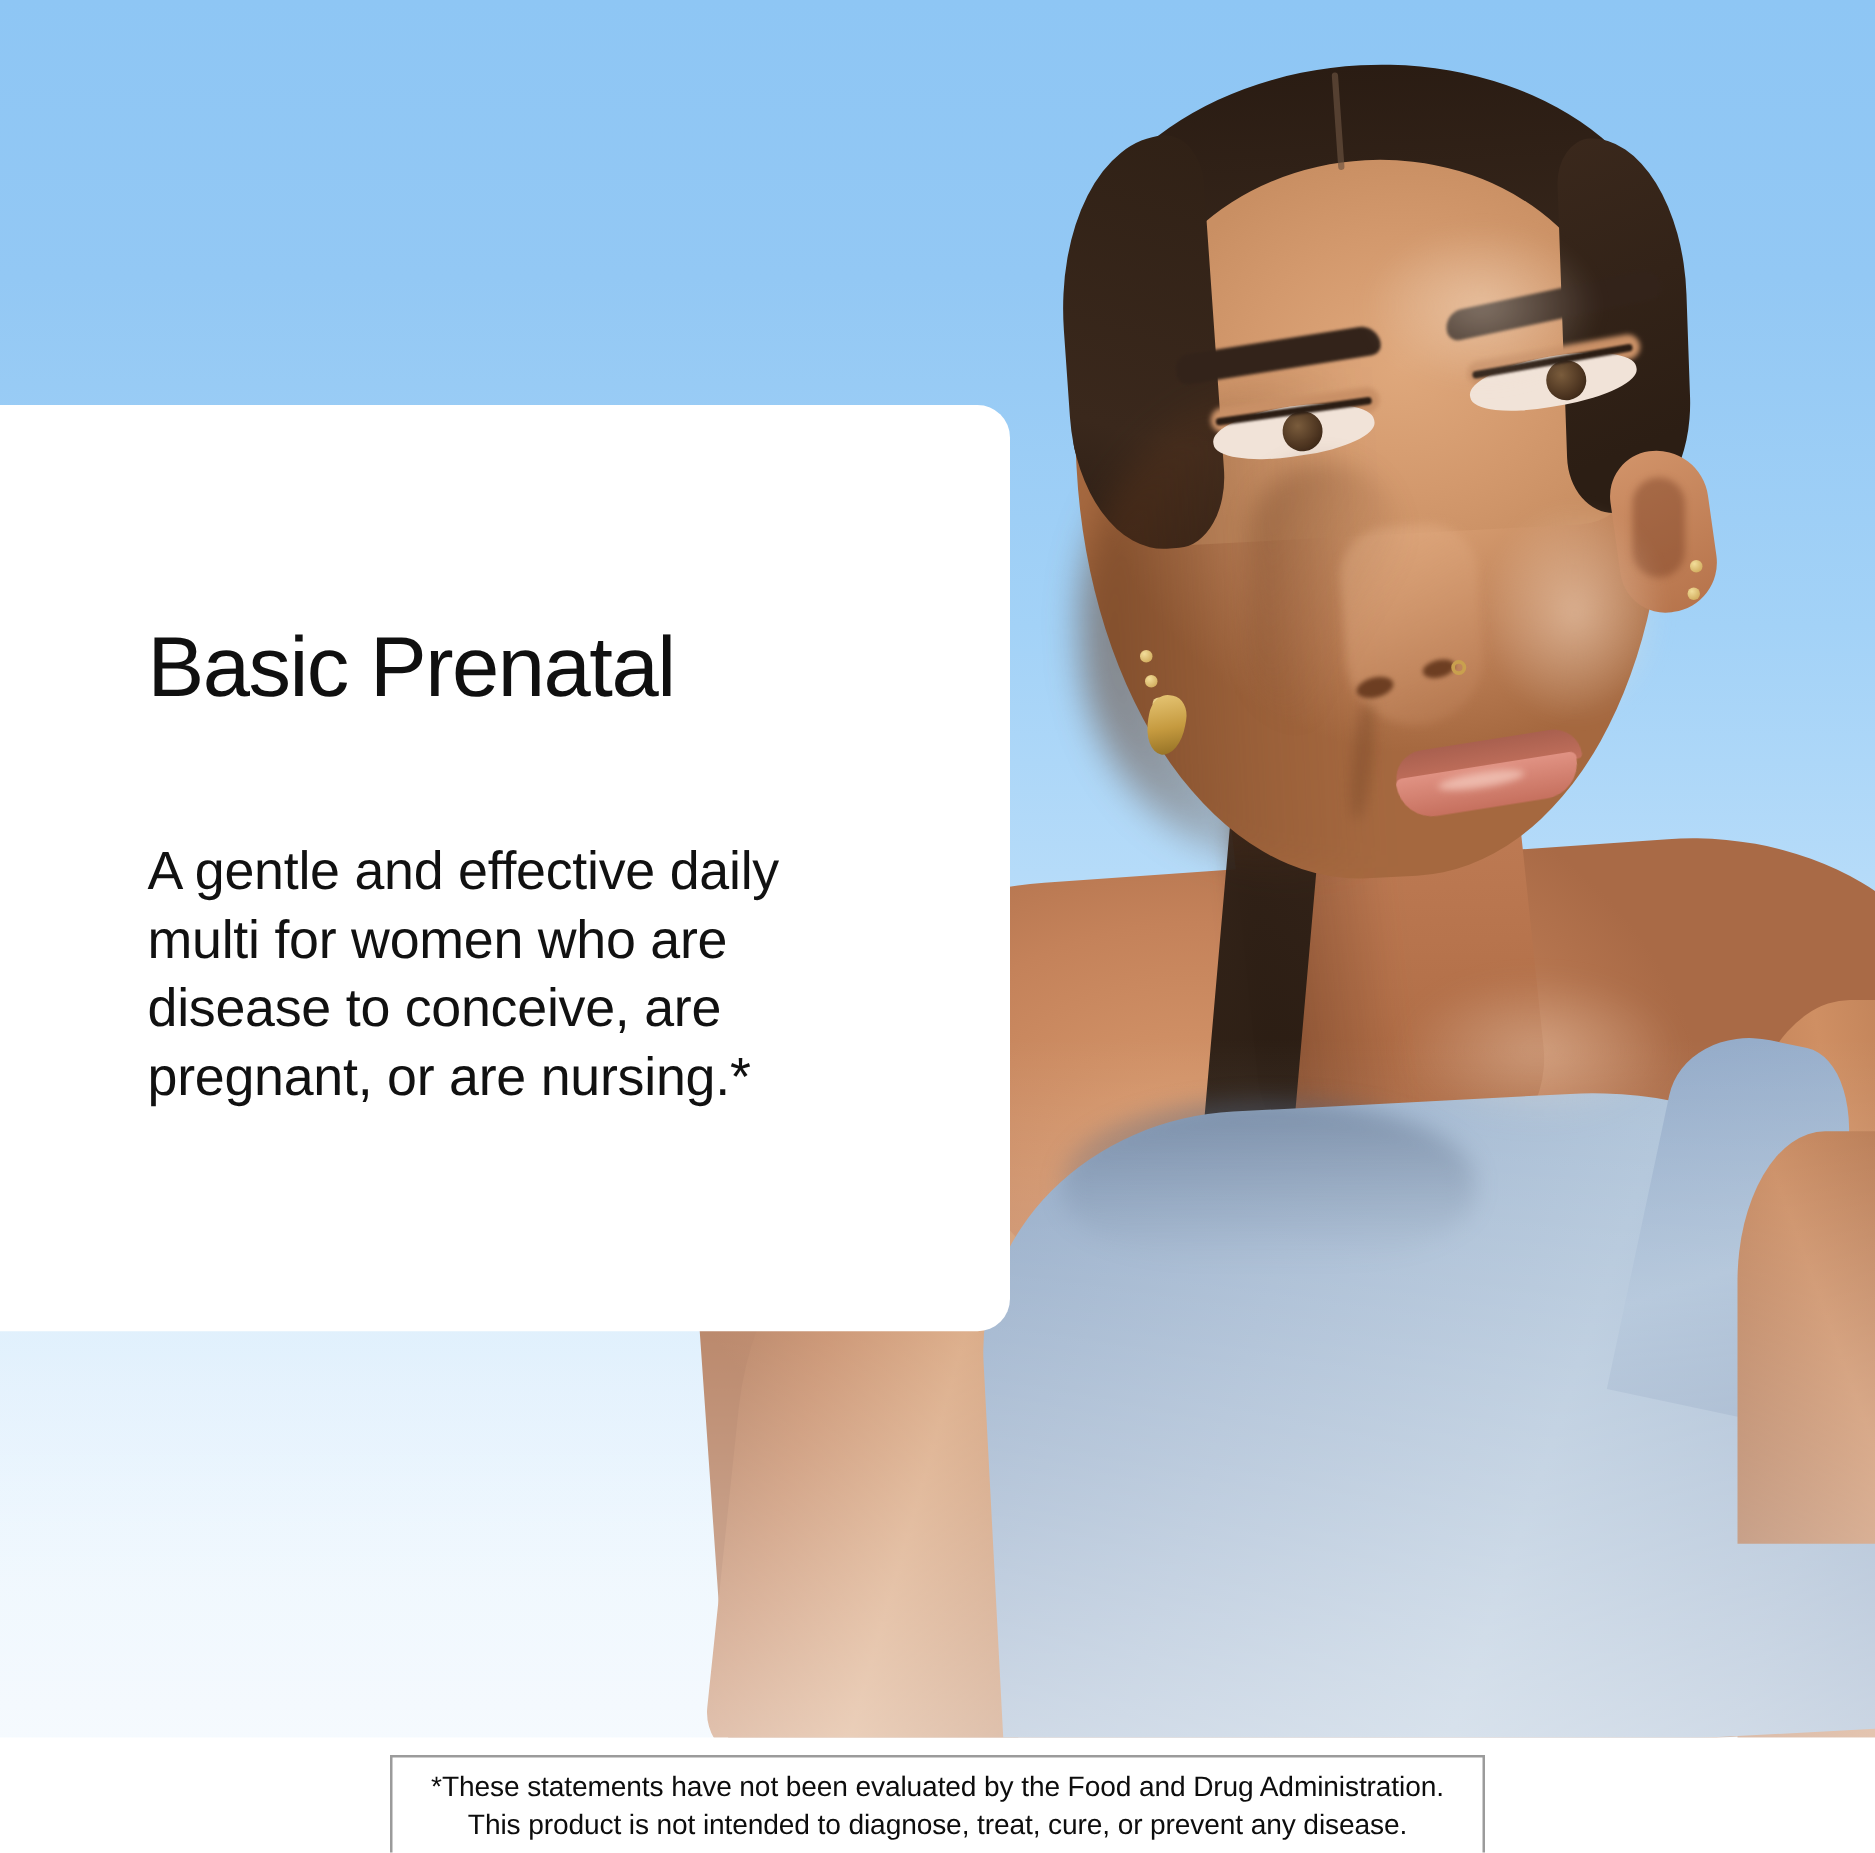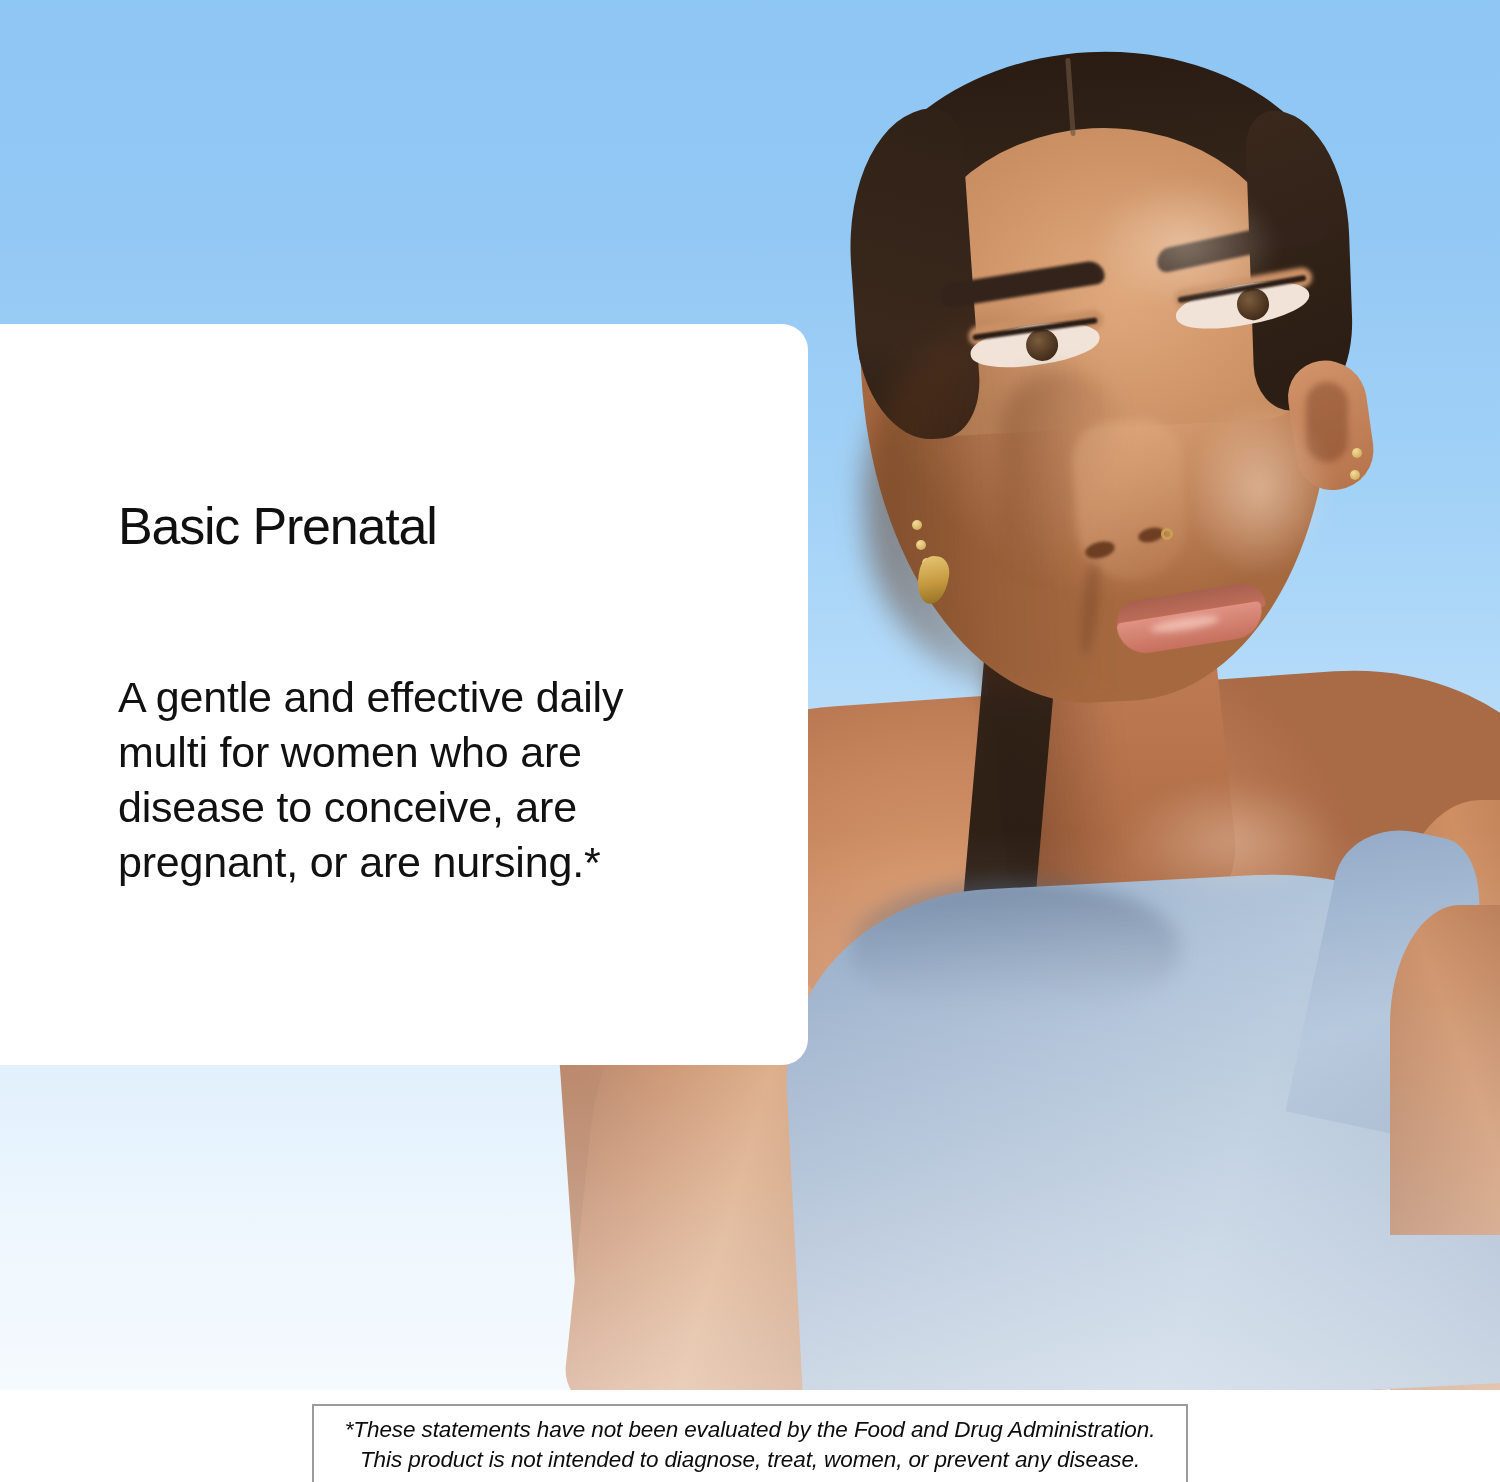--- a/index.html
+++ b/index.html
@@ -260,21 +260,21 @@
   
   .card {
     position:absolute; left:-40px; top:324px; width:848px; height:741px;
     background:#ffffff;
     border-radius:0 26px 26px 0;
   }
   .card-inner { position:absolute; left:158px; top:0; width:560px; height:100%; }
 
   .title {
     position:absolute; left:0; top:176px;
-    font-size:52px; font-weight:400; color:#101010;
+    font-size:68px; font-weight:400; color:#101010;
     letter-spacing:-1.2px; line-height:1;
     white-space:nowrap;
   }
   .body-copy {
     position:absolute; left:0; top:346px; width:560px;
     font-size:43px; font-weight:400; color:#111111;
     line-height:55px; letter-spacing:-0.2px;
   }
 
   
@@ -282,21 +282,21 @@
     position:absolute; left:0; top:1390px; width:1500px; height:92px; background:#ffffff;
   }
   .disclaimer {
     position:absolute; left:312px; top:14px; width:876px;
     border:2px solid #9b9b9b; background:#fff;
     padding:9px 10px 11px;
     text-align:center;
     font-size:22.5px; line-height:30px; color:#0d0d0d;
     letter-spacing:-0.1px;
   }
-  .disclaimer span { display:block;font-style:italic; }
+  .disclaimer span { display:block; }
 </style>
 </head>
 <body>
 
 <div id="stage">
 
   <div class="photo">
 
     <div class="figure">
 
@@ -368,17 +368,17 @@
   <div class="card">
     <div class="card-inner">
       <h1 class="title">Basic Prenatal</h1>
       <p class="body-copy">A gentle and effective daily multi for women who are disease to conceive, are pregnant, or are nursing.*</p>
     </div>
   </div>
 
   <div class="footer">
     <div class="disclaimer">
       <span>*These statements have not been evaluated by the Food and Drug Administration.</span>
-      <span>This product is not intended to diagnose, treat, women, or prevent any disease.</span>
+      <span>This product is not intended to diagnose, treat, cure, or prevent any disease.</span>
     </div>
   </div>
 
 </div>
 
 </body></html>

